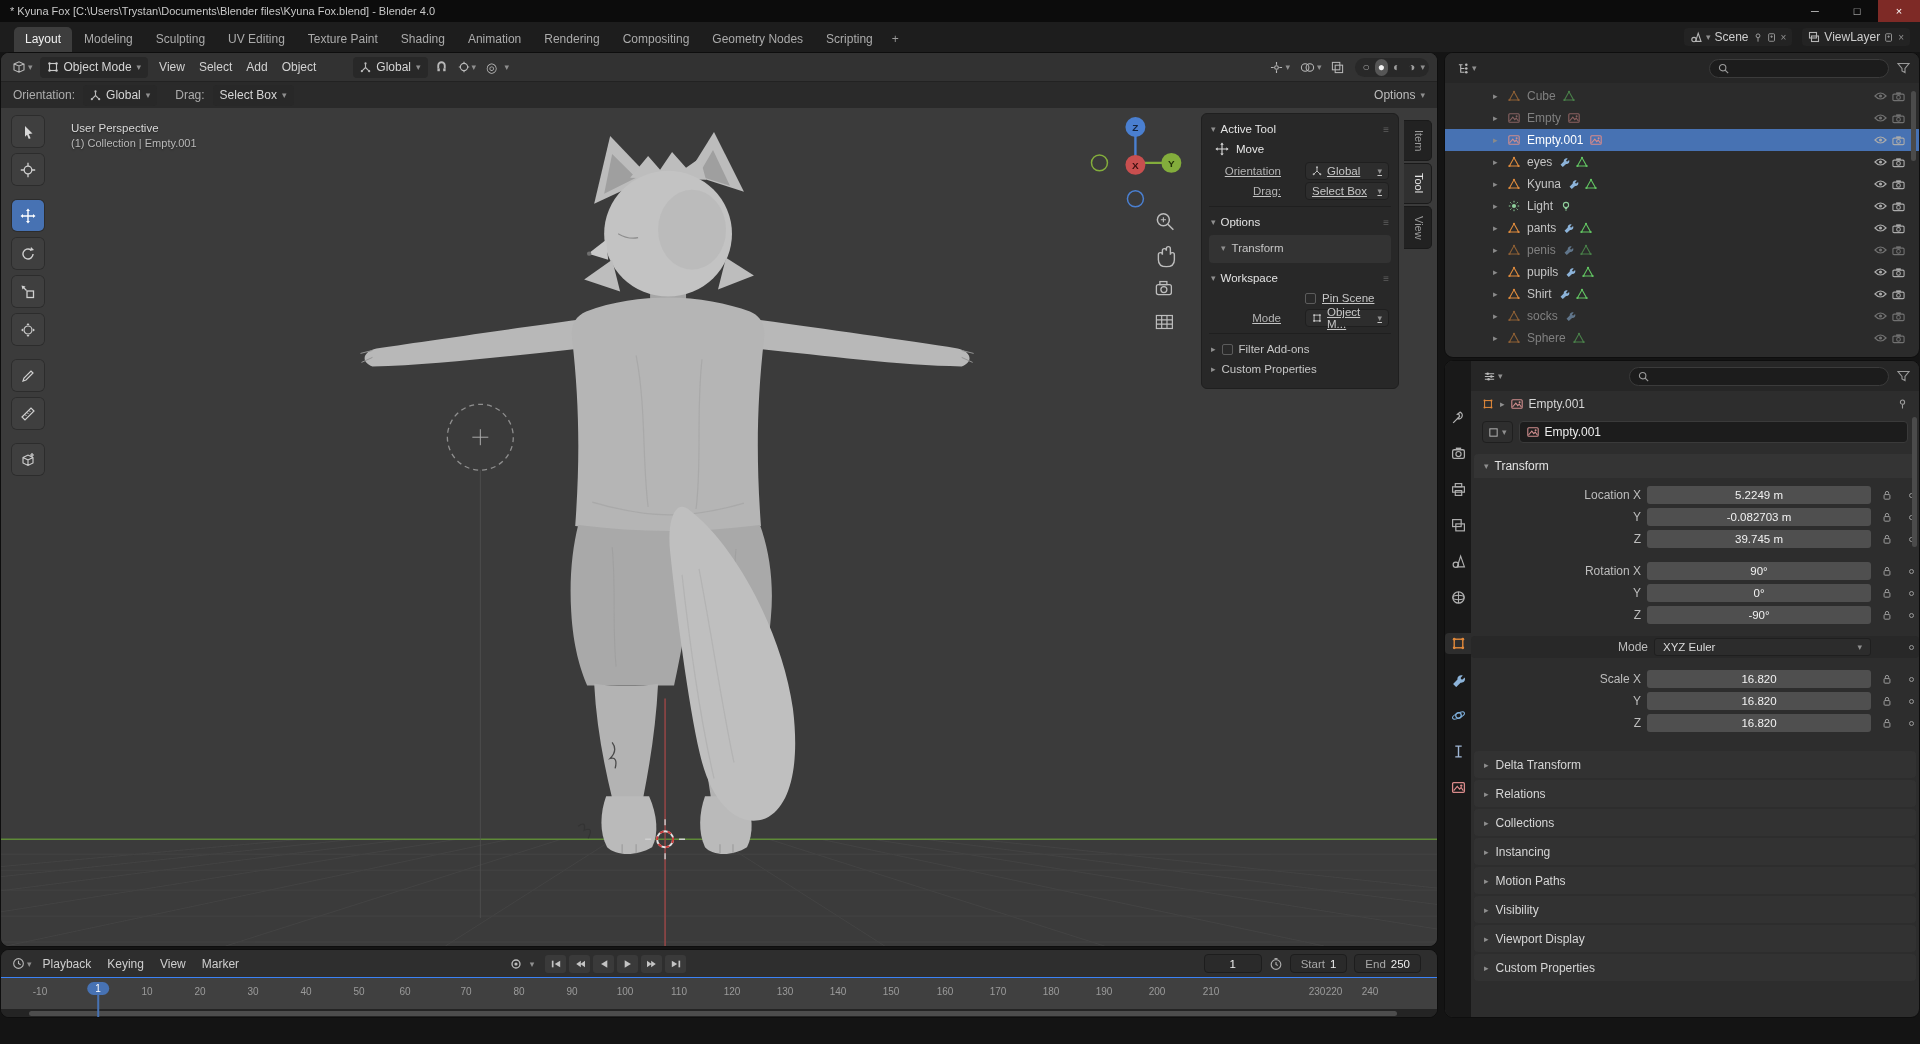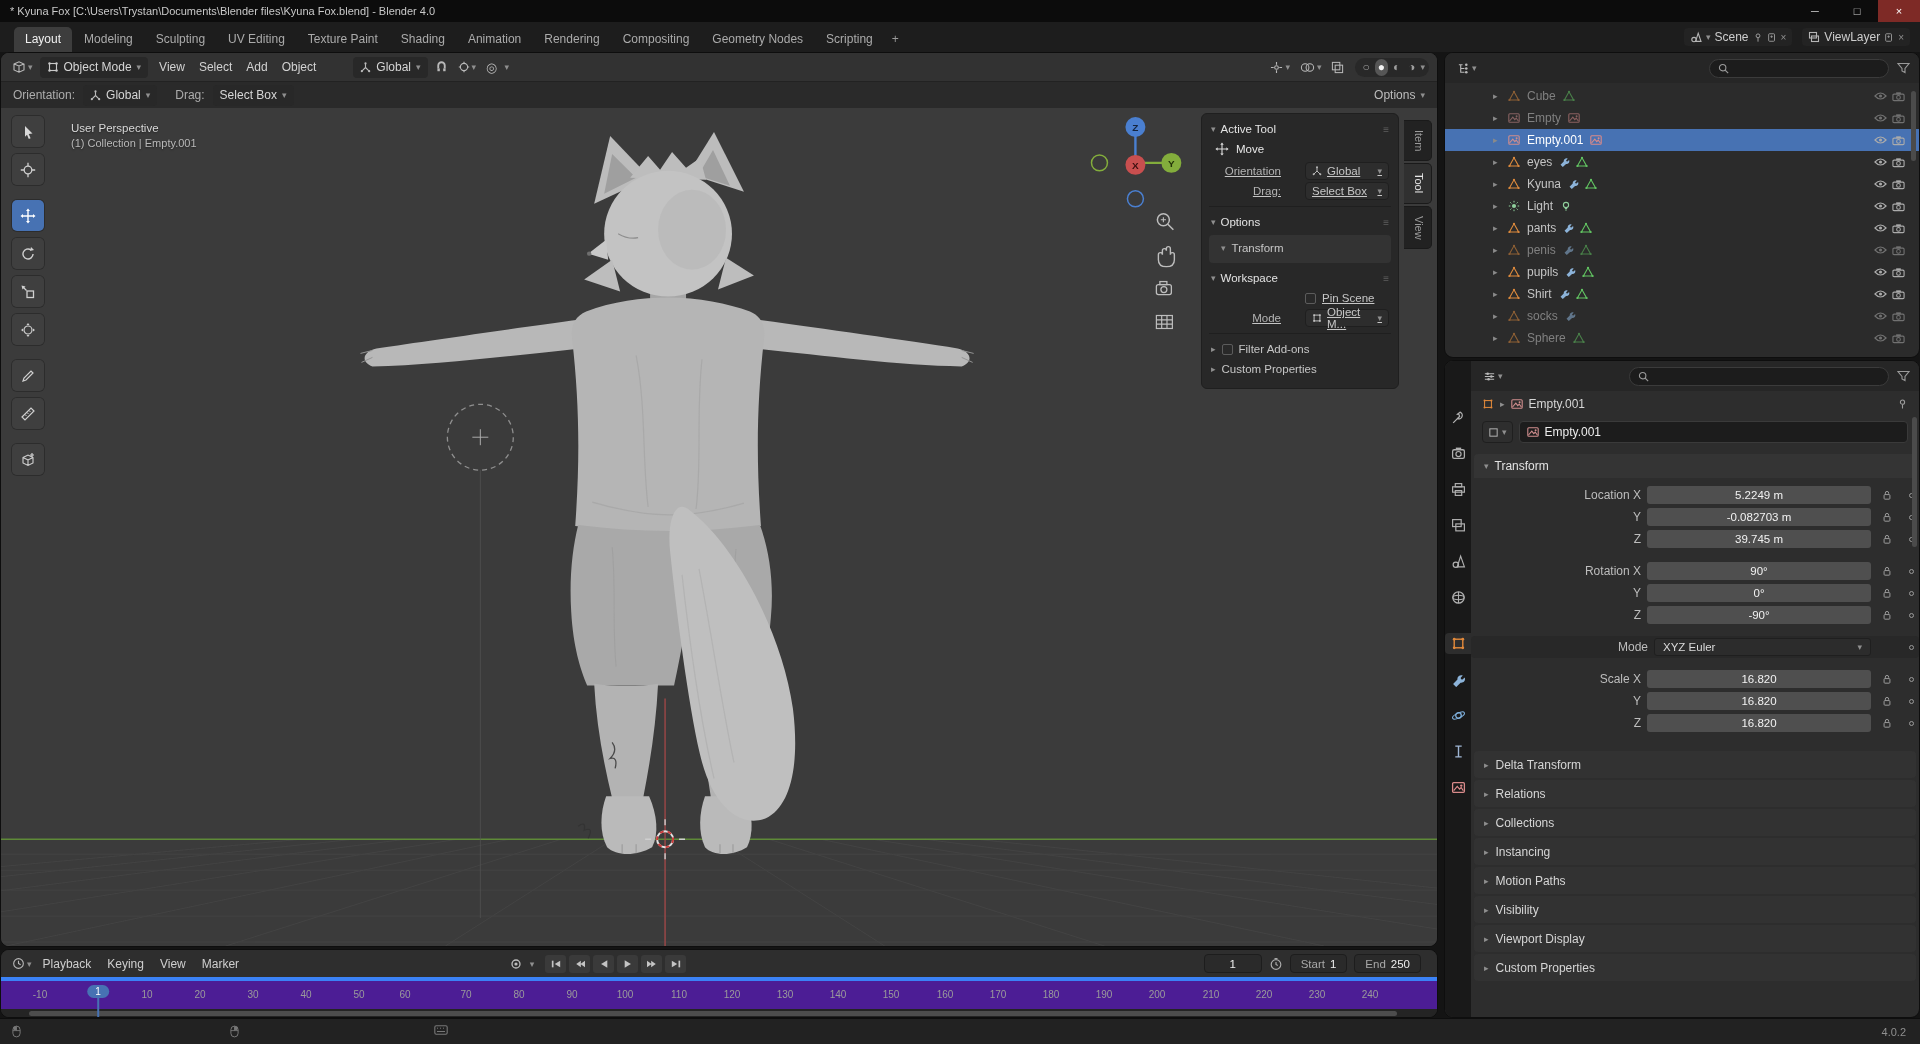--- a/index.html
+++ b/index.html
@@ -84,21 +84,21 @@
   .timeline { left:0; bottom:0; right:0; height:69px; }
   .tl-header { height:27px; background:#2e2e2e; display:flex; align-items:center; padding:0 8px; font-size:12px; }
   .tl-menus { display:flex; align-items:center; }
   .tl-menu { padding:0 8px; color:#cfcfcf; }
   .tl-center { margin:0 auto; display:flex; align-items:center; gap:3px; }
   .pbtn { width:21px; height:18px; display:flex; align-items:center; justify-content:center; border-radius:3px; background:#3a3a3a; }
   .pbtn.plain { background:transparent; }
   .tl-right { display:flex; align-items:center; gap:7px; margin-left:auto; padding-right:8px; }
   .numfield { background:#2a2a2a; border:1px solid #1d1d1d; border-radius:4px; height:19px; display:flex; align-items:center; justify-content:center; color:#ededed; font-size:11.5px; padding:0 10px; gap:5px; }
   .numfield .flab { color:#a8a8a8; }
-  .tl-body { position:relative; height:32px; background:#4c1d95; border-top:4px solid #3b82f6; }
+  .tl-body { position:relative; height:32px; background:#404040; border-top:1px solid #3b82f6; }
   .tick { position:absolute; top:8px; transform:translateX(-50%); font-size:10px; color:#9b9b9b; }
   .tick.current { top:4px; background:#4772b3; color:#fff; border-radius:9px; padding:1px 8px; z-index:3; font-size:10px; }
   .tick.current::after { content:""; position:absolute; left:50%; top:100%; width:2px; height:22px; background:#4772b3; transform:translateX(-50%); }
   .tl-scroll { height:9px; background:#242424; position:relative; }
   .tl-scroll .handle { position:absolute; left:28px; right:40px; top:2px; height:5px; background:#4d4d4d; border-radius:3px; }
 
   
   .outliner { top:0; left:2px; right:0; height:306px; background:#2b2b2b; }
   .ol-header { height:30px; background:#262626; display:flex; align-items:center; padding:0 9px; gap:8px; }
   .searchbox { display:flex; align-items:center; gap:5px; background:#1c1c1c; border:1px solid #3b3b3b; border-radius:10px; height:19px; padding:0 8px; width:180px; }
@@ -711,21 +711,21 @@
             <span class="tick" style="left: 731px;">120</span>
             <span class="tick" style="left: 784px;">130</span>
             <span class="tick" style="left: 837px;">140</span>
             <span class="tick" style="left: 890px;">150</span>
             <span class="tick" style="left: 944px;">160</span>
             <span class="tick" style="left: 997px;">170</span>
             <span class="tick" style="left: 1050px; text-align: center;">180</span>
             <span class="tick" style="left: 1103px;">190</span>
             <span class="tick" style="left: 1156px;">200</span>
             <span class="tick" style="left: 1210px;">210</span>
-            <span class="tick" style="left: 1263px;">220</span>
+            <span class="tick" style="left: 1333px;">220</span>
             <span class="tick" style="left: 1316px;">230</span>
             <span class="tick" style="left: 1369px;">240</span>
           </div>
         <div class="tl-scroll">
             <div class="handle"></div>
           </div>
       </div>
     </div>
 
     <div class="rightcol">
@@ -1580,37 +1580,14 @@
                 <span class="chev">▸</span>
                 <span>Custom Properties</span>
               </div>
             </div>
           <div class="vscroll" style="top:56px; height:130px; right:2px"></div>
         </div>
       </div>
     </div>
   </div>
 
-  <div class="statusbar">
-    <span class="shint ico" style="left:12px">
-        <svg width="9" height="13" viewBox="0 0 10 14">
-          <rect x="1" y="1" width="8" height="12" rx="4" fill="none" stroke="#777" stroke-width="1.1"></rect>
-          <path d="M5,1 V6 M1,6 H9" stroke="#777" stroke-width="1"></path>
-          <rect x="1.5" y="1.5" width="3.5" height="4" rx="1.5" fill="#777"></rect>
-        </svg>
-      </span>
-    <span class="shint ico" style="left:230px">
-        <svg width="9" height="13" viewBox="0 0 10 14">
-          <rect x="1" y="1" width="8" height="12" rx="4" fill="none" stroke="#777" stroke-width="1.1"></rect>
-          <path d="M5,1 V6 M1,6 H9" stroke="#777" stroke-width="1"></path>
-          <rect x="5" y="1.5" width="3.5" height="4" rx="1.5" fill="#777"></rect>
-        </svg>
-      </span>
-    <span class="shint ico" style="left:434px">
-        <svg width="14" height="10" viewBox="0 0 14 10">
-          <rect x="0.8" y="0.8" width="12.4" height="8.4" rx="1.5" fill="none" stroke="#777" stroke-width="1.1"></rect>
-          <path d="M3,3.2 h1 M6,3.2 h1 M9,3.2 h1 M3,6.5 h8" stroke="#777" stroke-width="1"></path>
-        </svg>
-      </span>
-    <span class="version">4.0.2</span>
-  </div>
 
 </div>
 
 </body></html>

